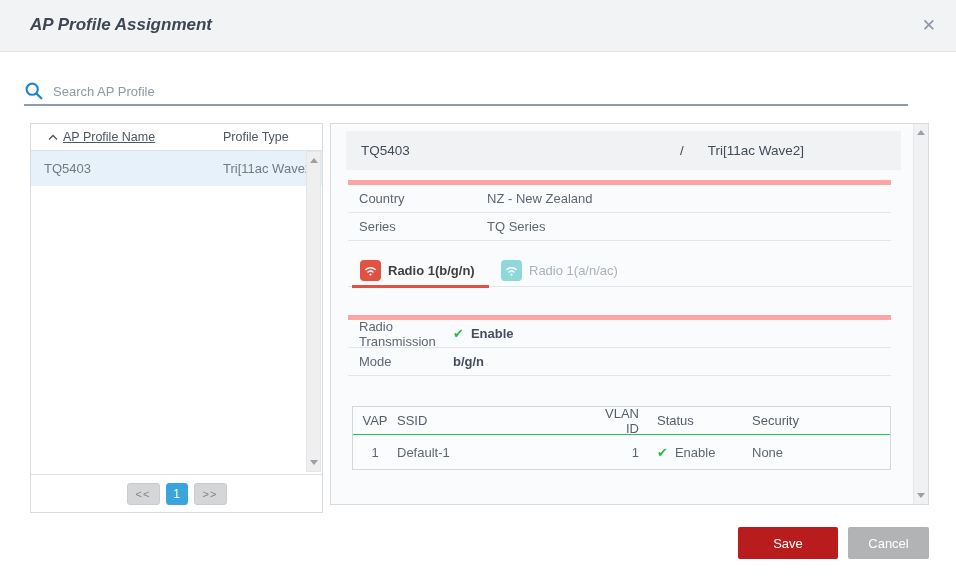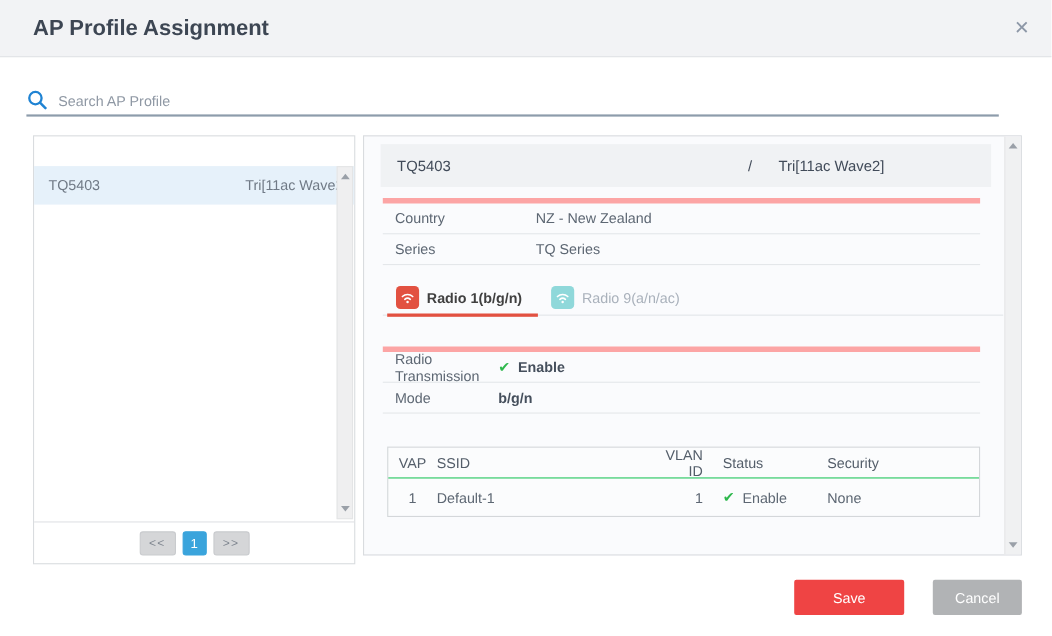--- a/index.html
+++ b/index.html
@@ -6,21 +6,21 @@
   html,body { margin:0; padding:0; }
   body {
     width:956px; height:578px; position:relative; overflow:hidden;
     background:#ffffff; color:#5d6773;
     font-family:"Liberation Sans","DejaVu Sans",sans-serif; font-size:13px;
   }
 
   
   .dlg-header { position:absolute; left:0; top:0; width:956px; height:52px;
     background:#f2f3f5; border-bottom:1px solid #e1e4e7; }
-  .dlg-title { position:absolute; left:30px; top:15px; font-size:20px; font-weight:bold; color:#3d4653; }
+  .dlg-title { position:absolute; left:30px; top:15px; font-size:17px; font-weight:bold; color:#3d4653;font-style:italic; }
   .dlg-close { position:absolute; right:20px; top:15px; font-size:17px; color:#8d97a7; cursor:pointer; line-height:22px; }
 
   
   .search-wrap { position:absolute; left:24px; top:78px; width:884px; height:28px;
     border-bottom:2px solid #8d9cab; display:flex; align-items:center; }
   .search-icon { width:20px; height:20px; margin-right:9px; flex:none; }
   .search-input { border:none; outline:none; background:transparent; flex:1;
     font-family:inherit; font-size:13px; color:#5d6773; padding:0; }
   .search-input::placeholder { color:#8f98a4; opacity:1; }
 
@@ -97,40 +97,49 @@
   .c-vap { width:44px; text-align:center; flex:none; }
   .c-ssid { width:198px; flex:none; }
   .c-vlan { width:44px; text-align:right; flex:none; }
   .c-status { width:95px; margin-left:18px; flex:none; display:flex; align-items:center; }
   .c-sec { flex:1; }
 
   
   .footer { position:absolute; top:527px; right:27px; display:flex; gap:10px; }
   .btn { height:32px; border:none; border-radius:2px; color:#ffffff; font-family:inherit;
     font-size:13px; cursor:pointer; }
-  .btn-save { width:100px; background:#ef4444; }
-  .btn-cancel { width:81px; background:#b1b3b5;margin-left:16px; }
+  .btn-save { width:100px; background:#b91c1c; }
+  .btn-cancel { width:81px; background:#b1b3b5; }
 </style>
 </head>
 <body>
 
 <div class="dlg-header">
   <div class="dlg-title">AP Profile Assignment</div>
   <div class="dlg-close">✕</div>
 </div>
 
 <div class="search-wrap">
   <svg class="search-icon" viewBox="0 0 20 20">
     <circle cx="8.2" cy="8.2" r="5.6" fill="none" stroke="#1f83d3" stroke-width="2.1"></circle>
     <line x1="12.6" y1="12.6" x2="17.3" y2="17.3" stroke="#1f83d3" stroke-width="2.3" stroke-linecap="round"></line>
   </svg>
   <input class="search-input" value="" placeholder="Search AP Profile" style="">
 </div>
 
 <div class="left-panel">
+  <div class="list-header">
+    <div class="lh-name">
+      <svg width="10" height="7" viewBox="0 0 10 7">
+        <path d="M1 5.5 L5 1.5 L9 5.5" fill="none" stroke="#4d5663" stroke-width="1.4"></path>
+      </svg>
+      <span class="col-label">AP Profile Name</span>
+    </div>
+    <div class="lh-type">Profile Type</div>
+  </div>
 
   <div class="list-body">
     <div class="list-row">
       <span class="lr-name">TQ5403</span>
       <span class="lr-type">Tri[11ac Wave2]</span>
     </div>
     <div class="vscroll vs-left">
       <div class="arr arr-up"></div>
       <div class="arr arr-down"></div>
     </div>
@@ -178,21 +187,21 @@
         <div class="tab-underline"></div>
       </div>
       <div class="tab tab-3">
         <span class="wifi-badge wifi-teal">
           <svg width="15" height="13" viewBox="0 0 24 20">
             <path d="M4.5 8.5 a11 11 0 0 1 15 0" fill="none" stroke="#ffffff" stroke-width="2.4" stroke-linecap="round"></path>
             <path d="M8 12.5 a6 6 0 0 1 8 0" fill="none" stroke="#ffffff" stroke-width="2.4" stroke-linecap="round"></path>
             <circle cx="12" cy="16.5" r="1.8" fill="#ffffff"></circle>
           </svg>
         </span>
-        <span>Radio 9(a/n/ac)</span>
+        <span>Radio 1(a/n/ac)</span>
       </div>
     </div>
 
     <div class="kv-table radio-table">
       <div class="kv-row">
         <span class="kv-label">Radio Transmission</span>
         <span class="check">✔</span>
         <span class="kv-strong">Enable</span>
       </div>
       <div class="kv-row">

